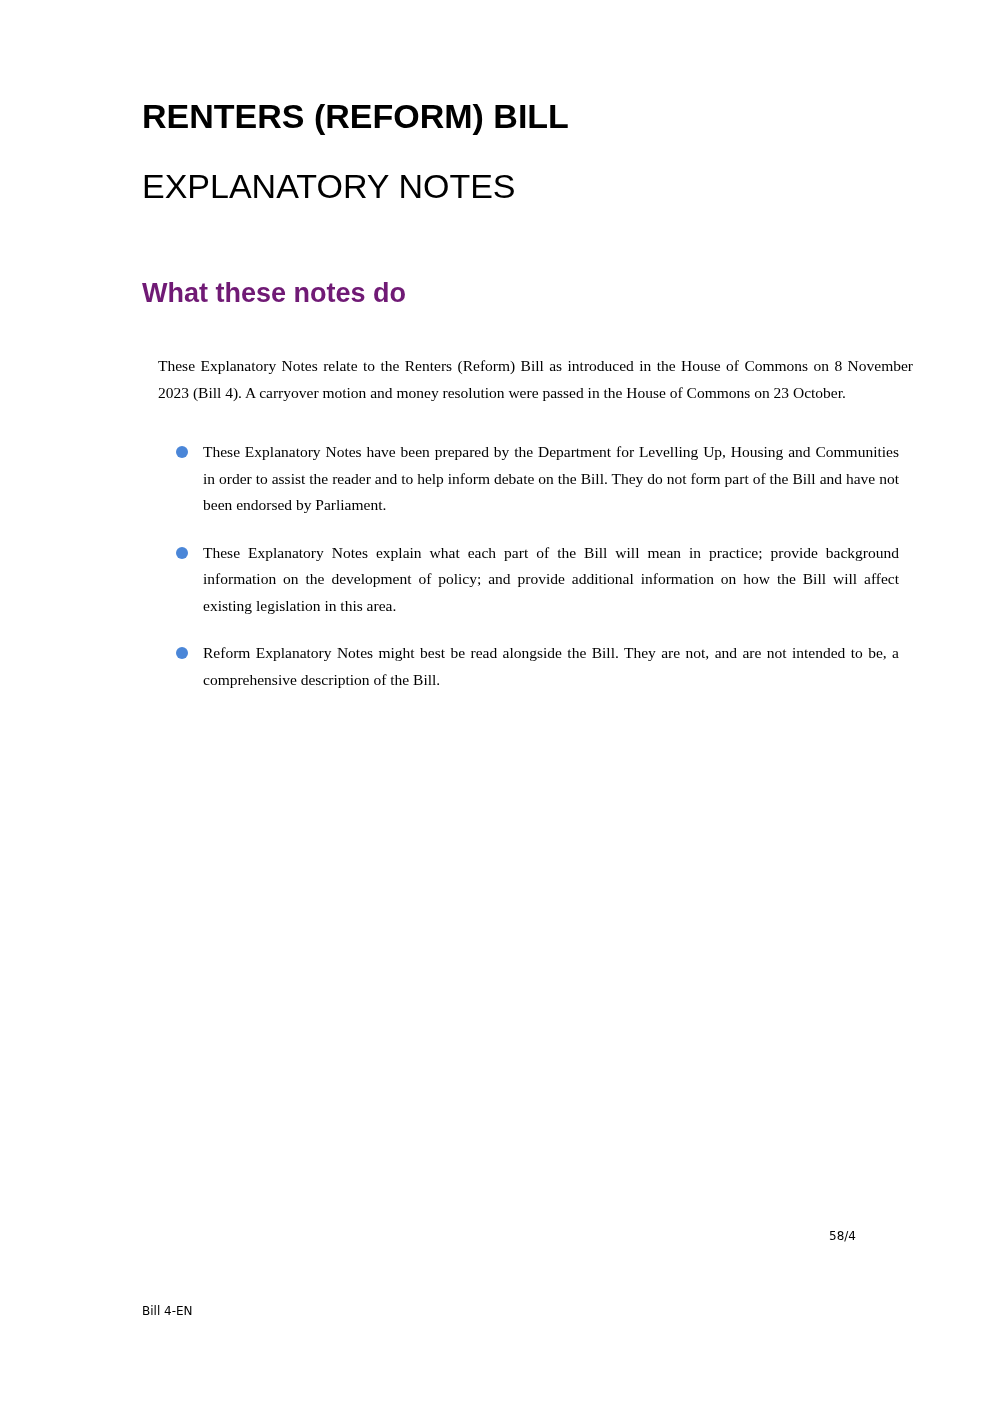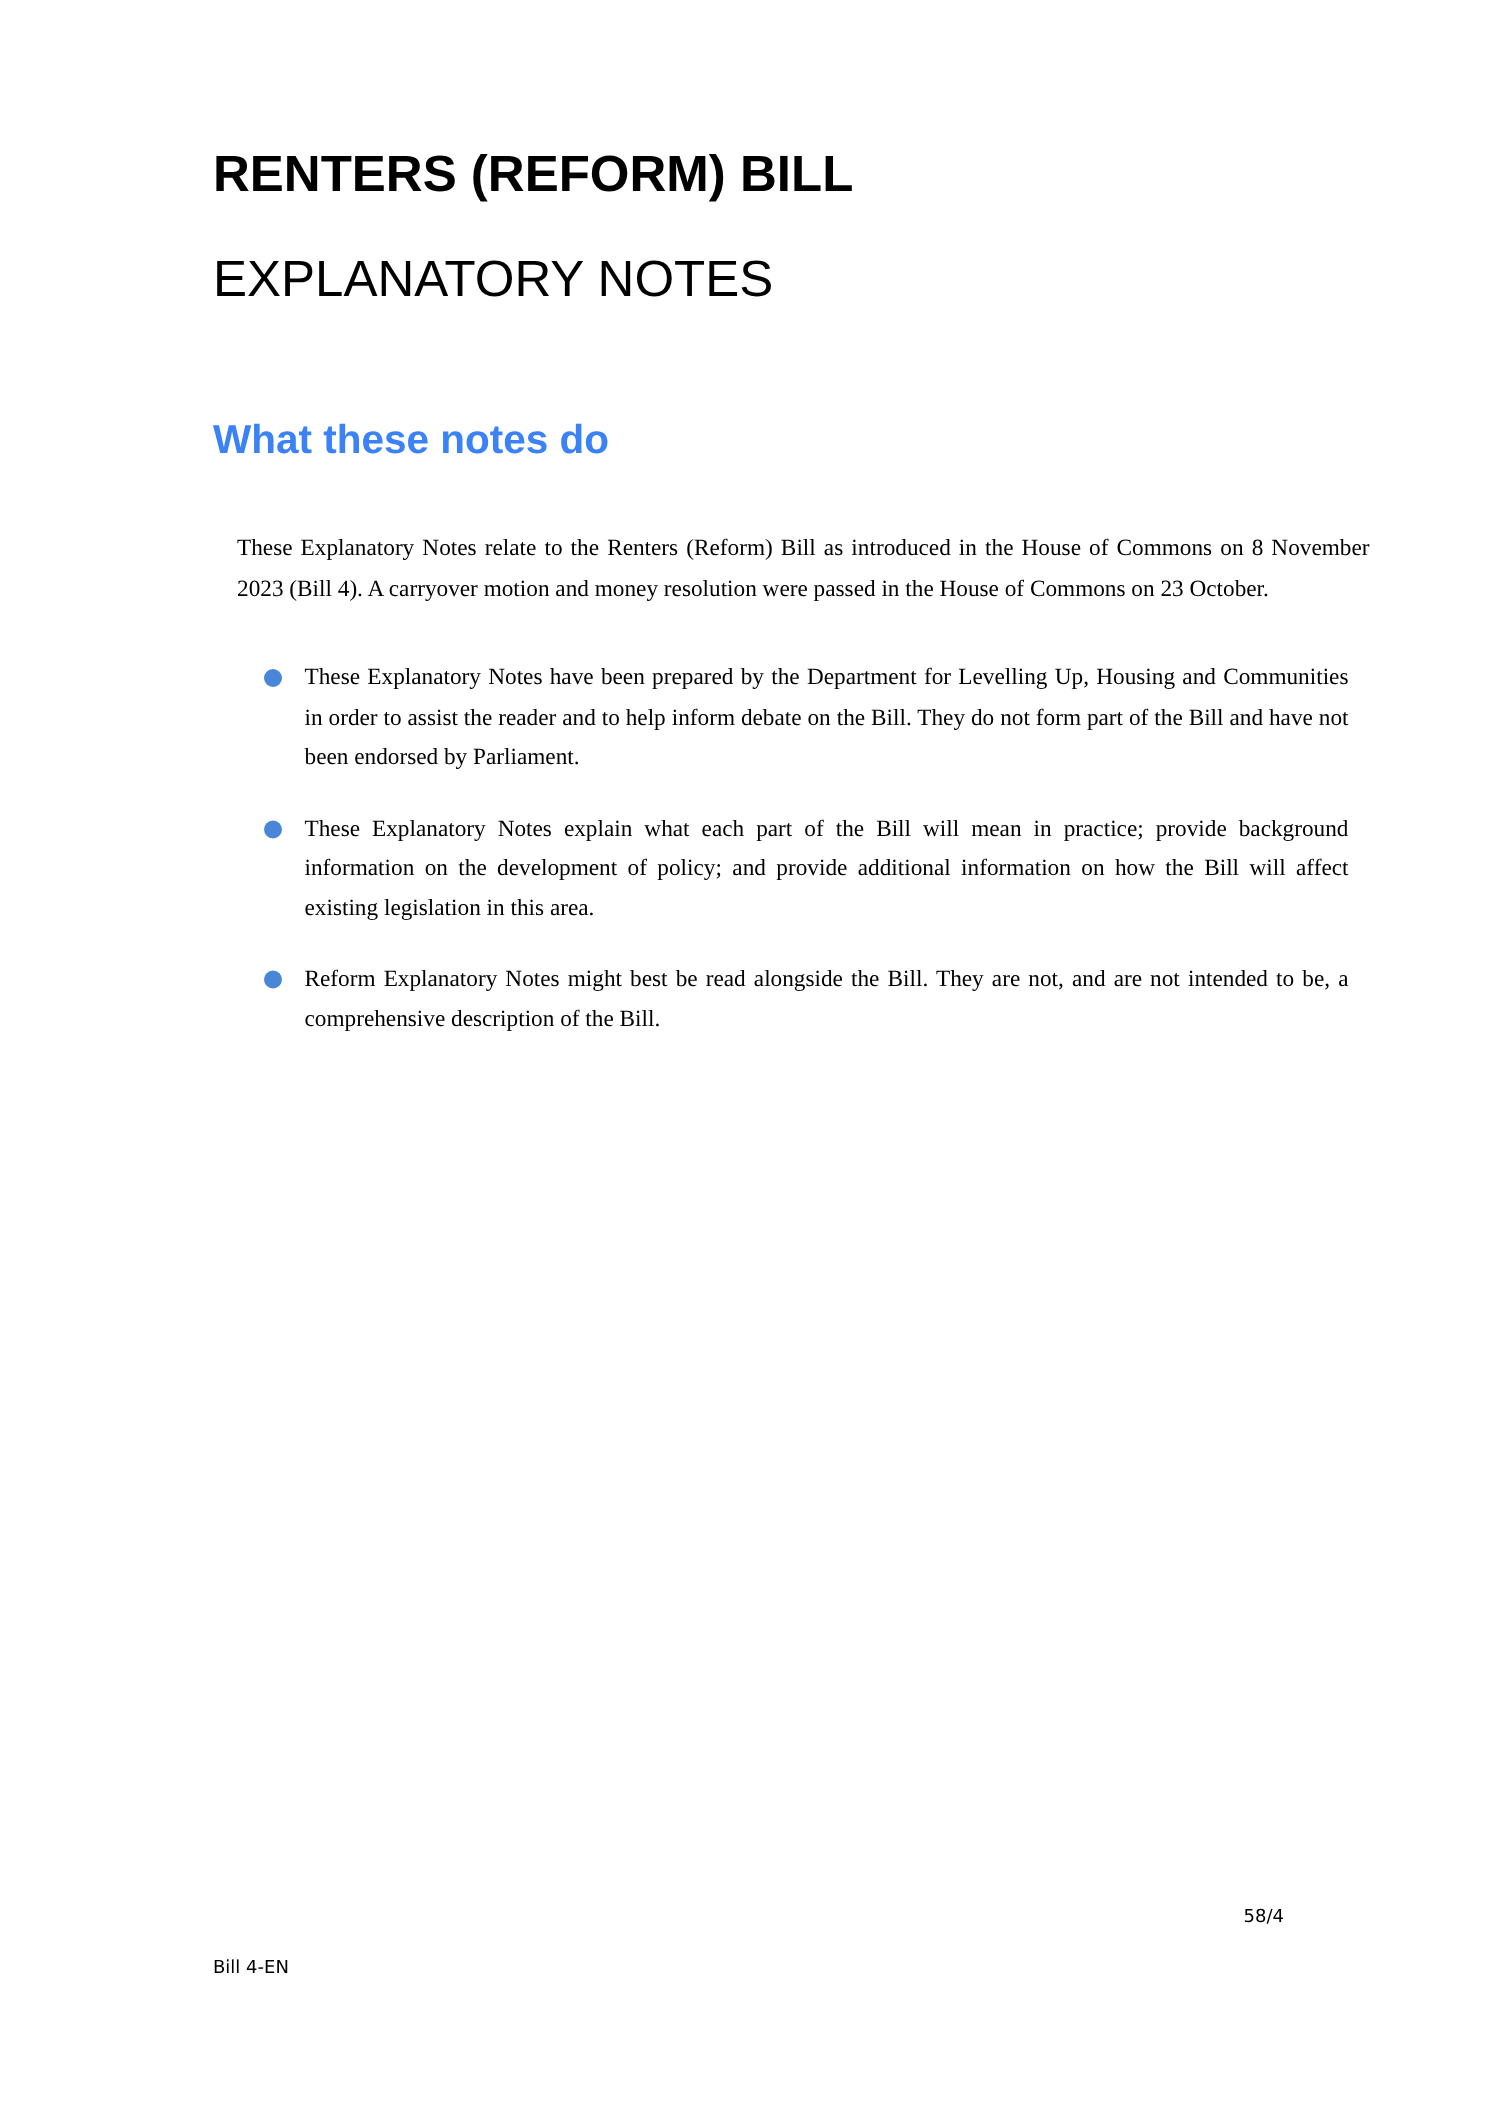--- a/index.html
+++ b/index.html
@@ -43,21 +43,21 @@
   }
   .section-heading {
     position: absolute;
     left: 142px;
     top: 276px;
     margin: 0;
     font-family: "Liberation Sans", sans-serif;
     font-weight: bold;
     font-size: 27px;
     line-height: 34px;
-    color: #3b82f6;
+    color: #701a75;
   }
   .intro {
     position: absolute;
     left: 142px;
     top: 337px;
     width: 755px;
     margin: 16px;
     font-family: "Liberation Serif", serif;
     font-size: 15.5px;
     line-height: 26.5px;
@@ -95,21 +95,21 @@
     left: 142px;
     top: 1303px;
     font-family: "DejaVu Sans", sans-serif;
     font-size: 12px;
     line-height: 16px;
     text-align: center;
   }
   .footer-right {
     position: absolute;
     left: 829px;
-    top: 1269px;
+    top: 1228px;
     font-family: "DejaVu Sans", sans-serif;
     font-size: 12px;
     line-height: 16px;
   }
 </style>
 </head>
 <body>
 
 <div class="page">
 

